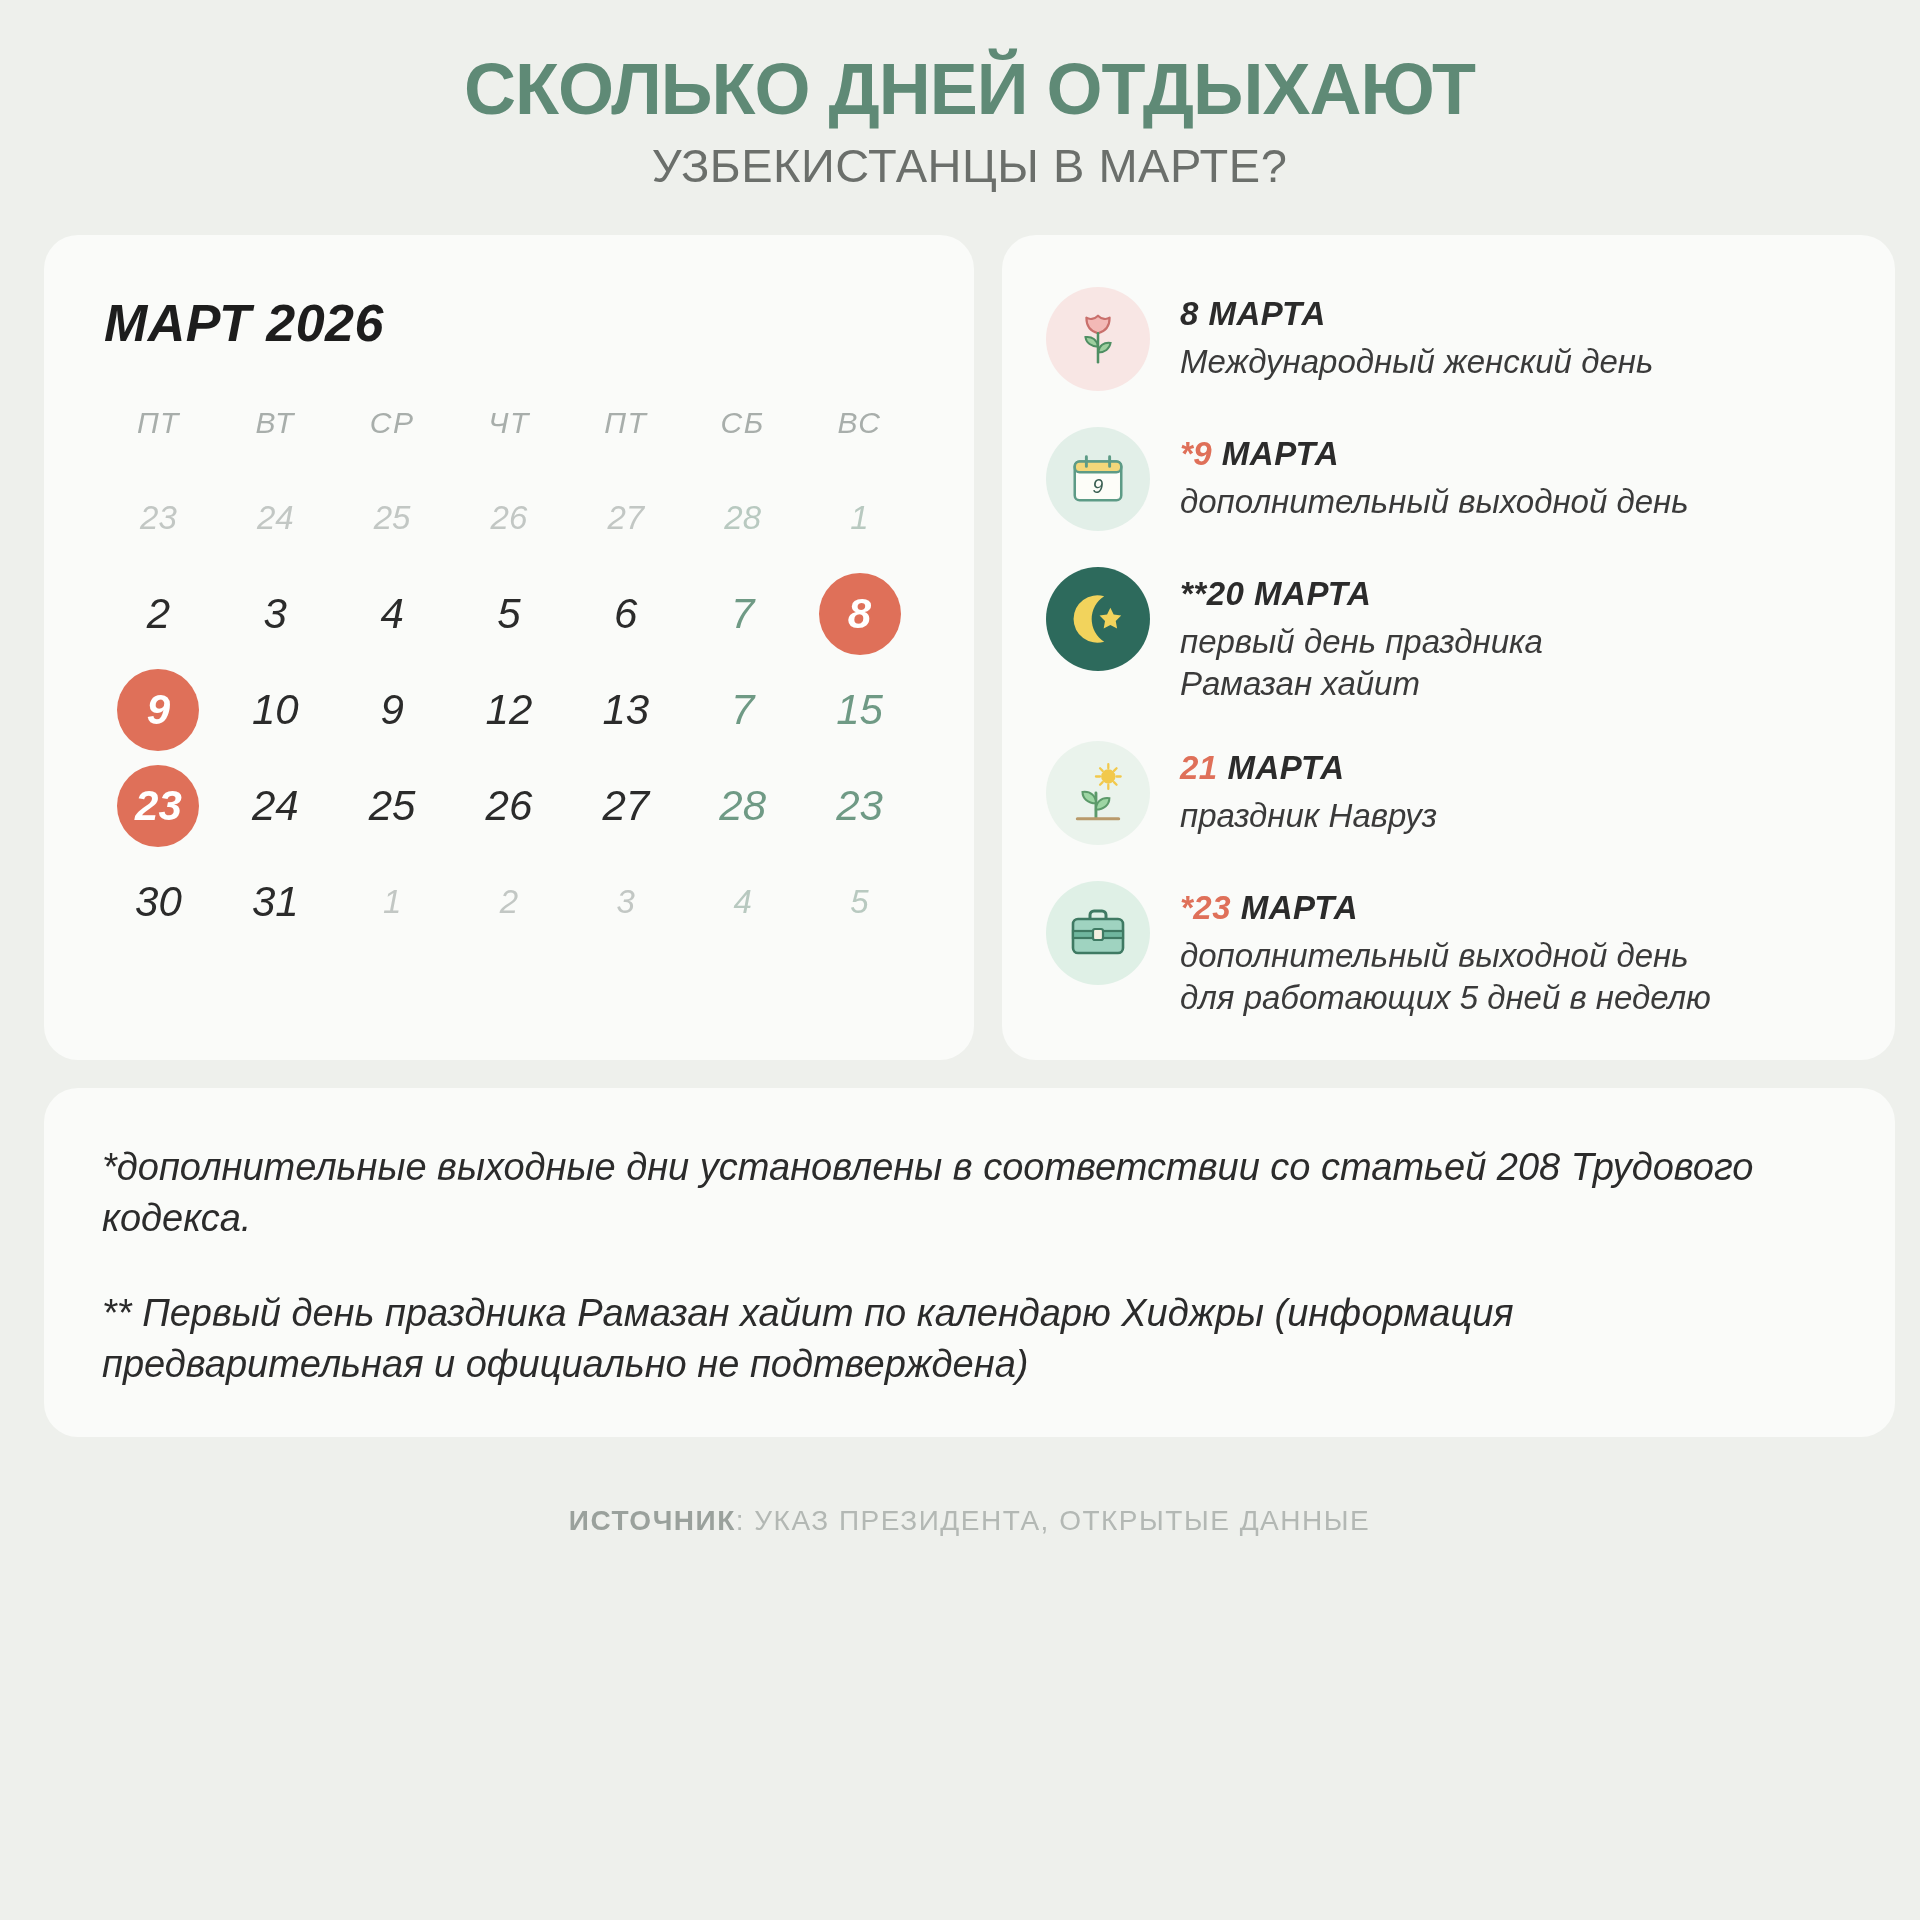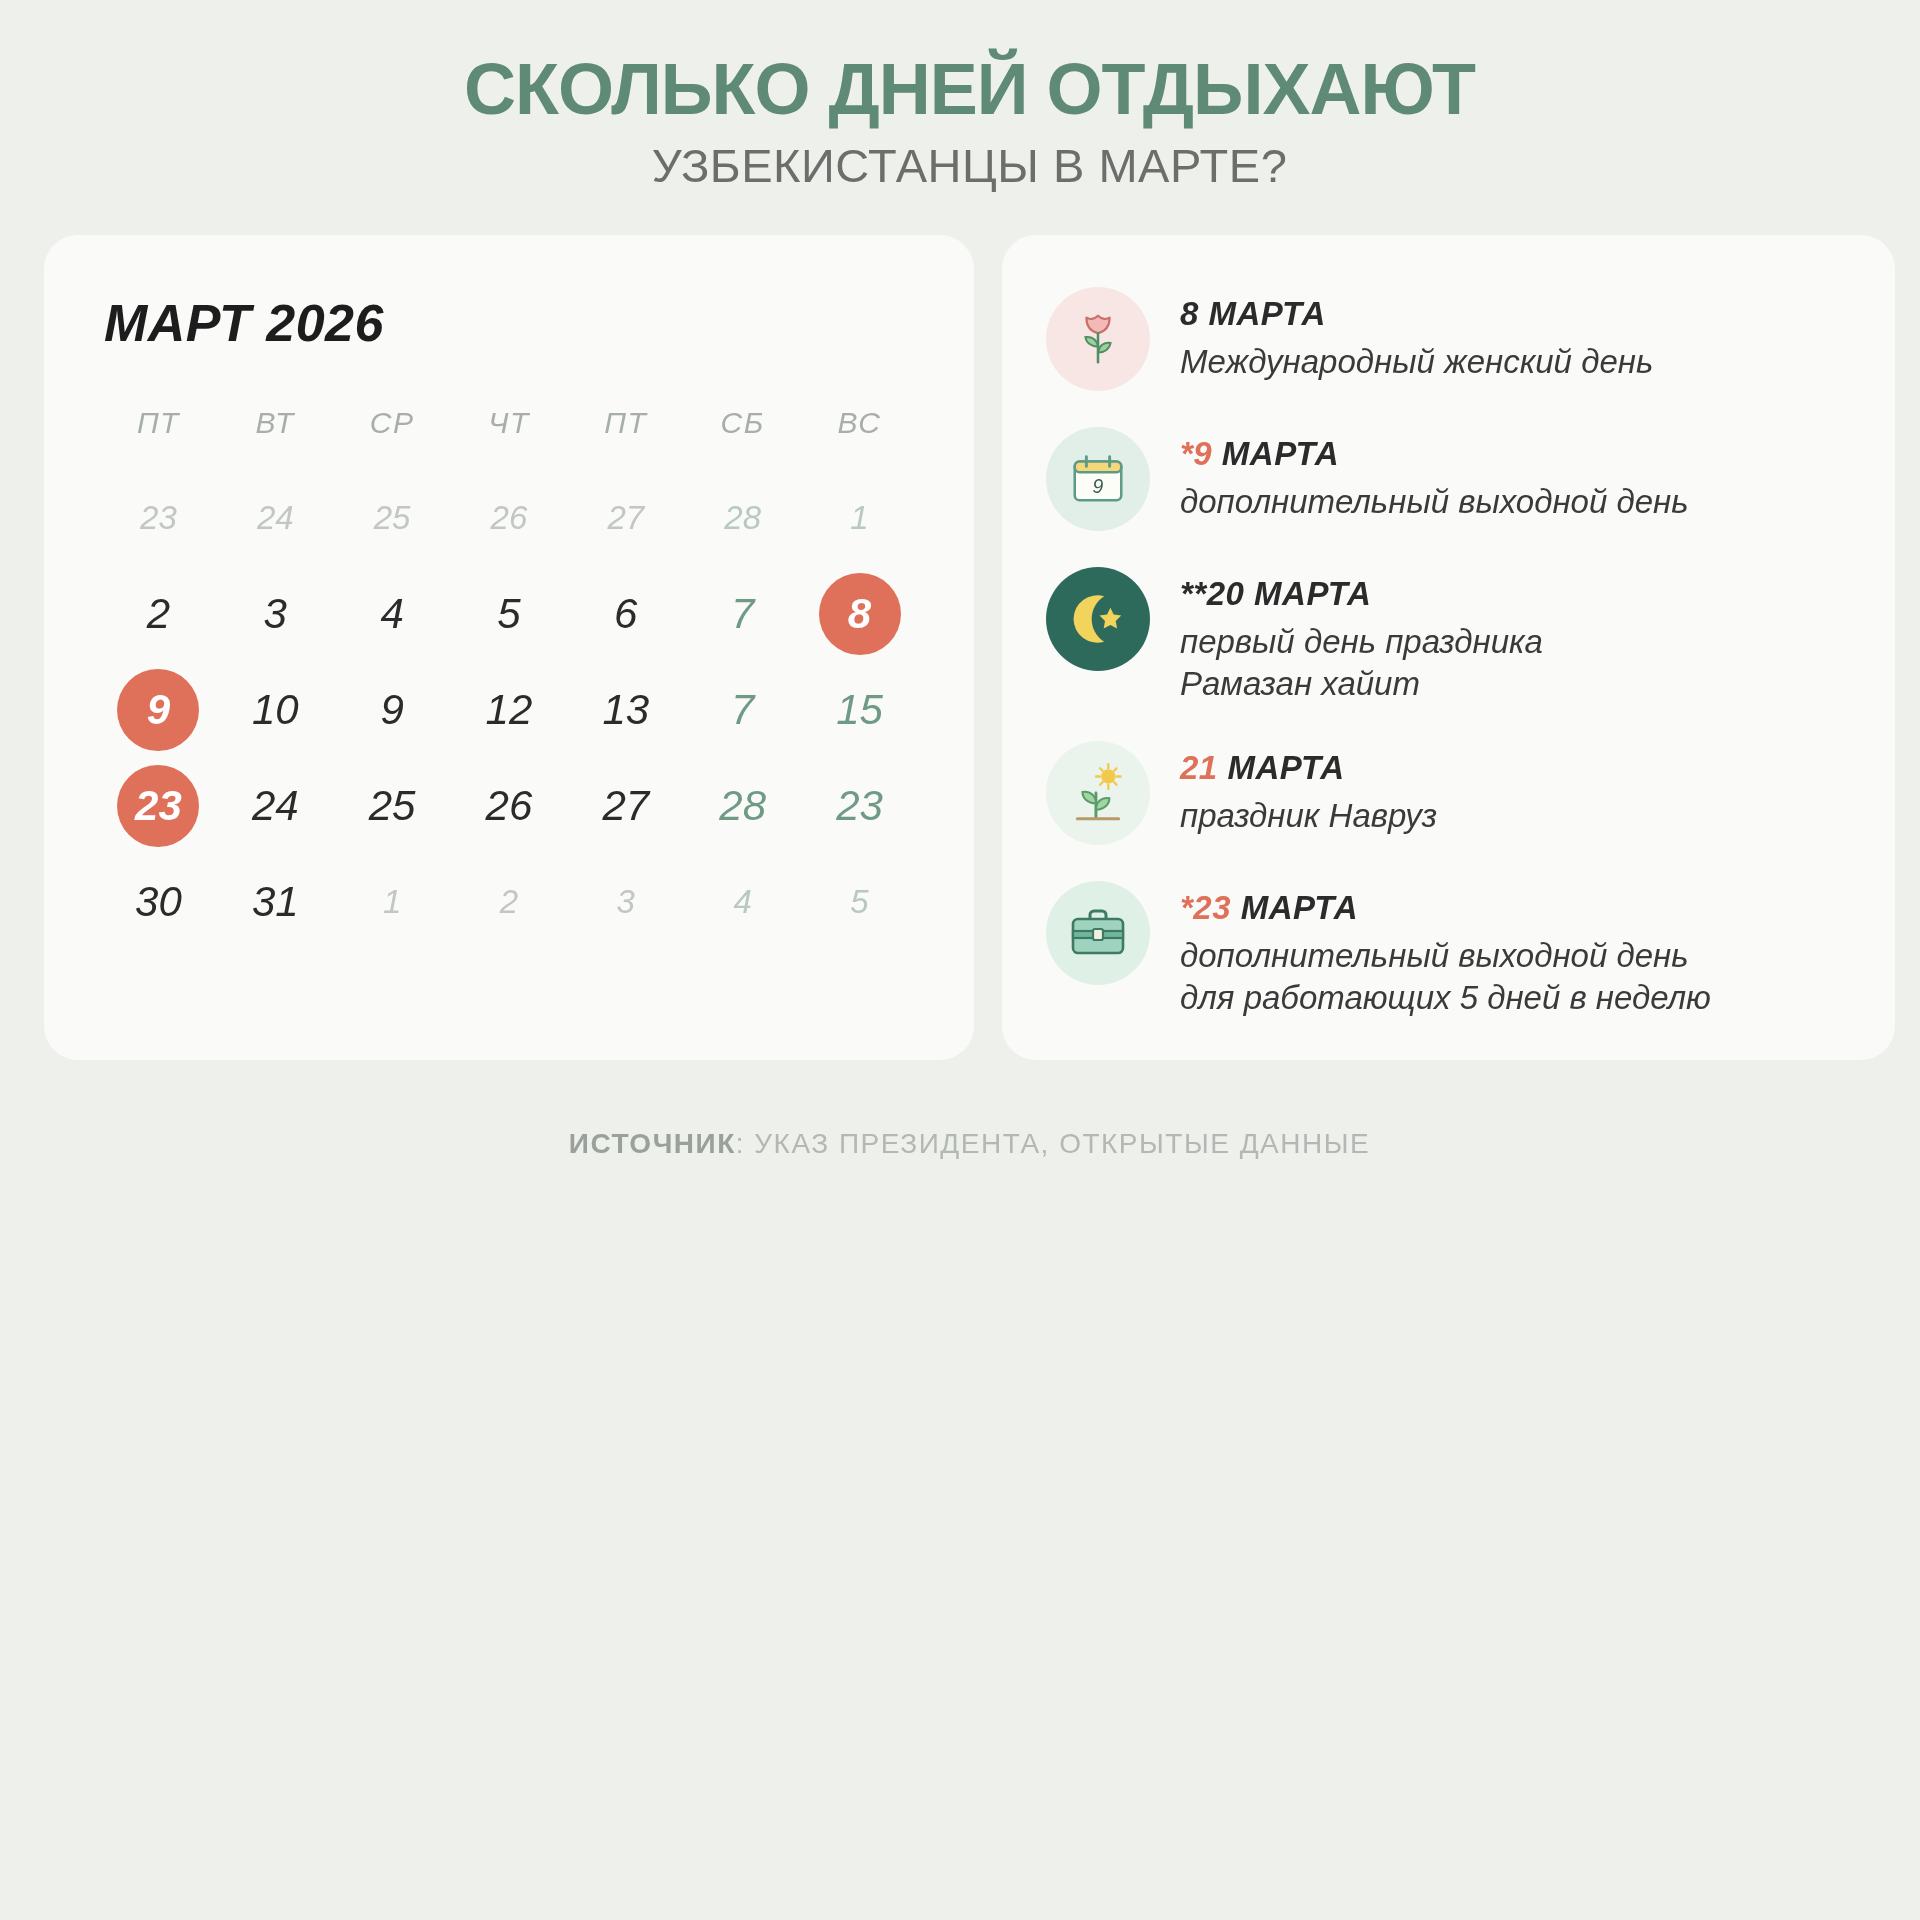--- a/index.html
+++ b/index.html
@@ -384,18 +384,22 @@
             <div class="ev-text">
               <div class="ev-date"><span class="num-red">*23</span> МАРТА</div>
               <div class="ev-desc">дополнительный выходной день<br>для работающих 5 дней в неделю</div>
             </div>
           </div>
         </div>
     </div>
 
   </div>
 
+  <div class="card notes-card">
+    <div class="note">*дополнительные выходные дни установлены в соответствии со статьей 208 Трудового кодекса.</div>
+    <div class="note">** Первый день праздника Рамазан хайит по календарю Хиджры (информация предварительная и официально не подтверждена)</div>
+  </div>
 
   <div class="source">
     <b>ИСТОЧНИК</b><span>: УКАЗ ПРЕЗИДЕНТА, ОТКРЫТЫЕ ДАННЫЕ</span>
   </div>
 
 </div>
 
 </body></html>

